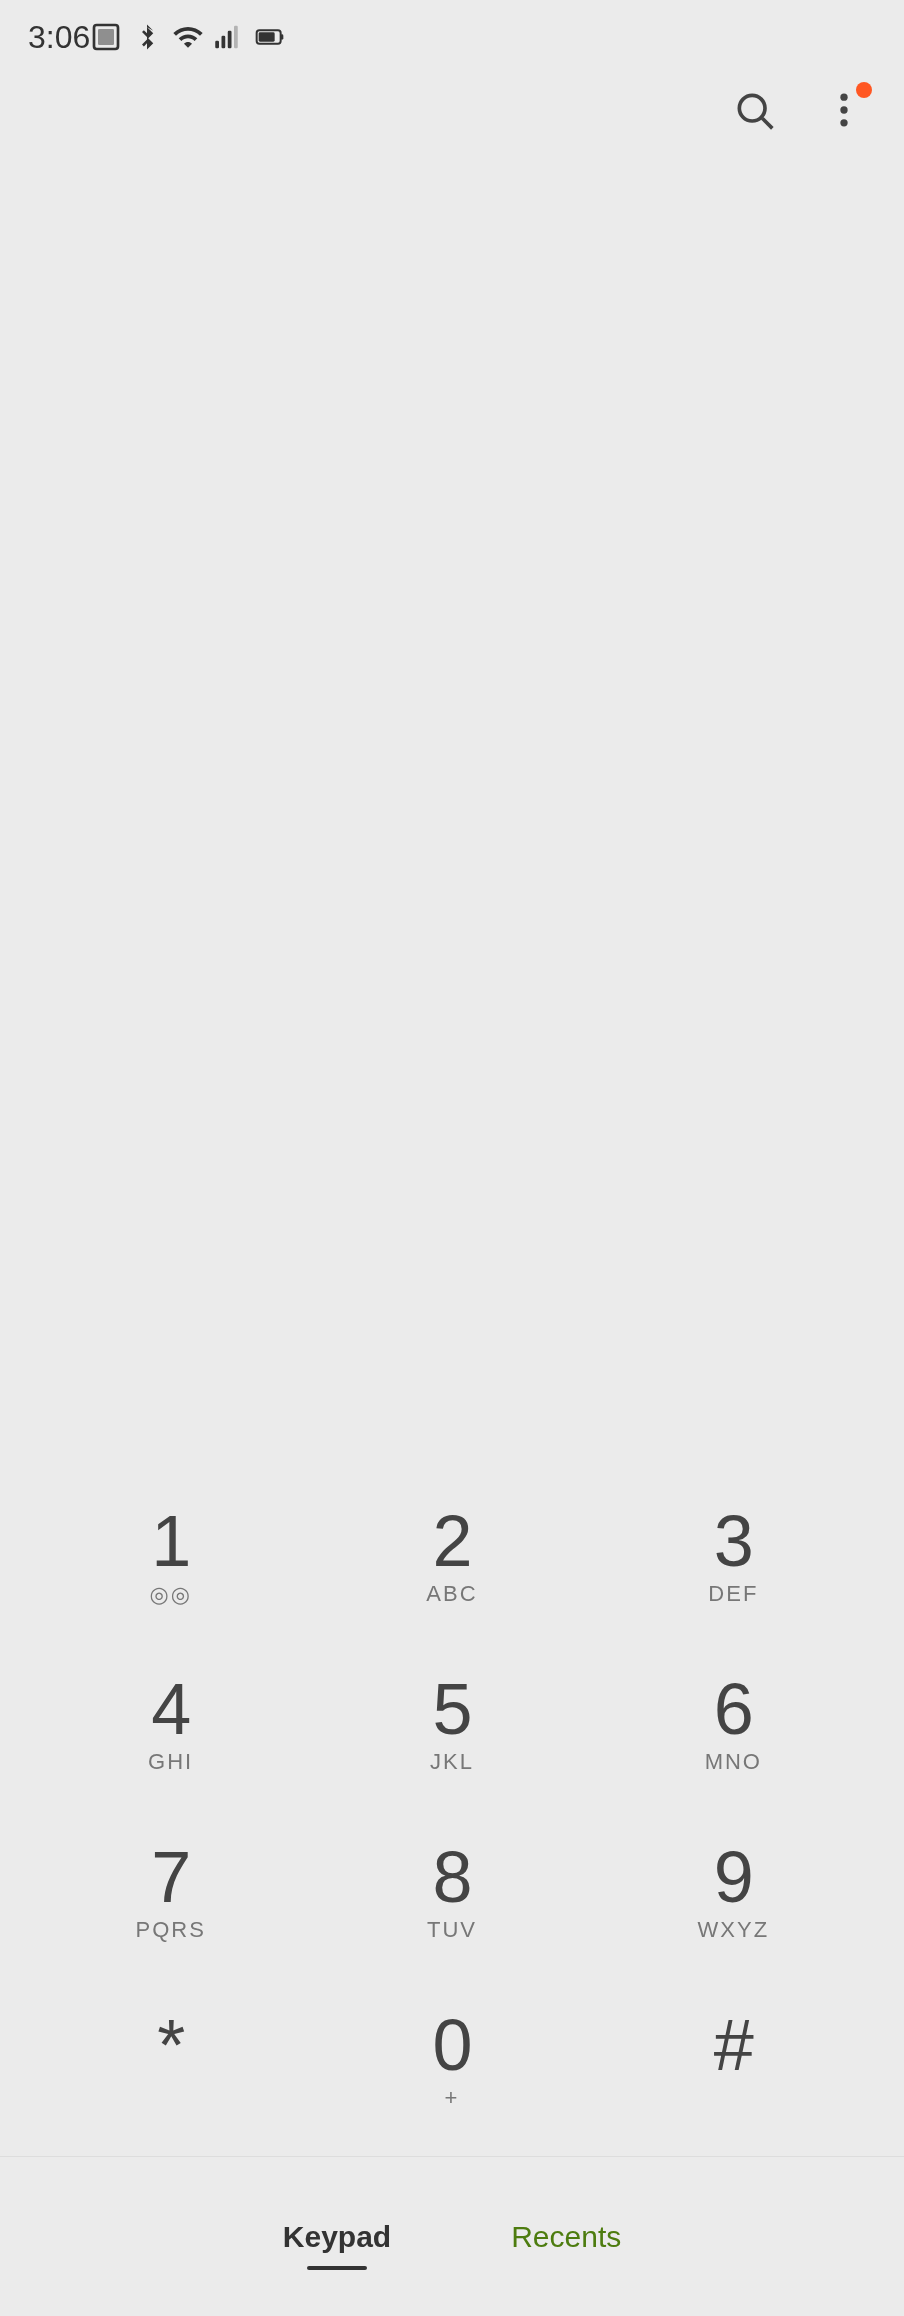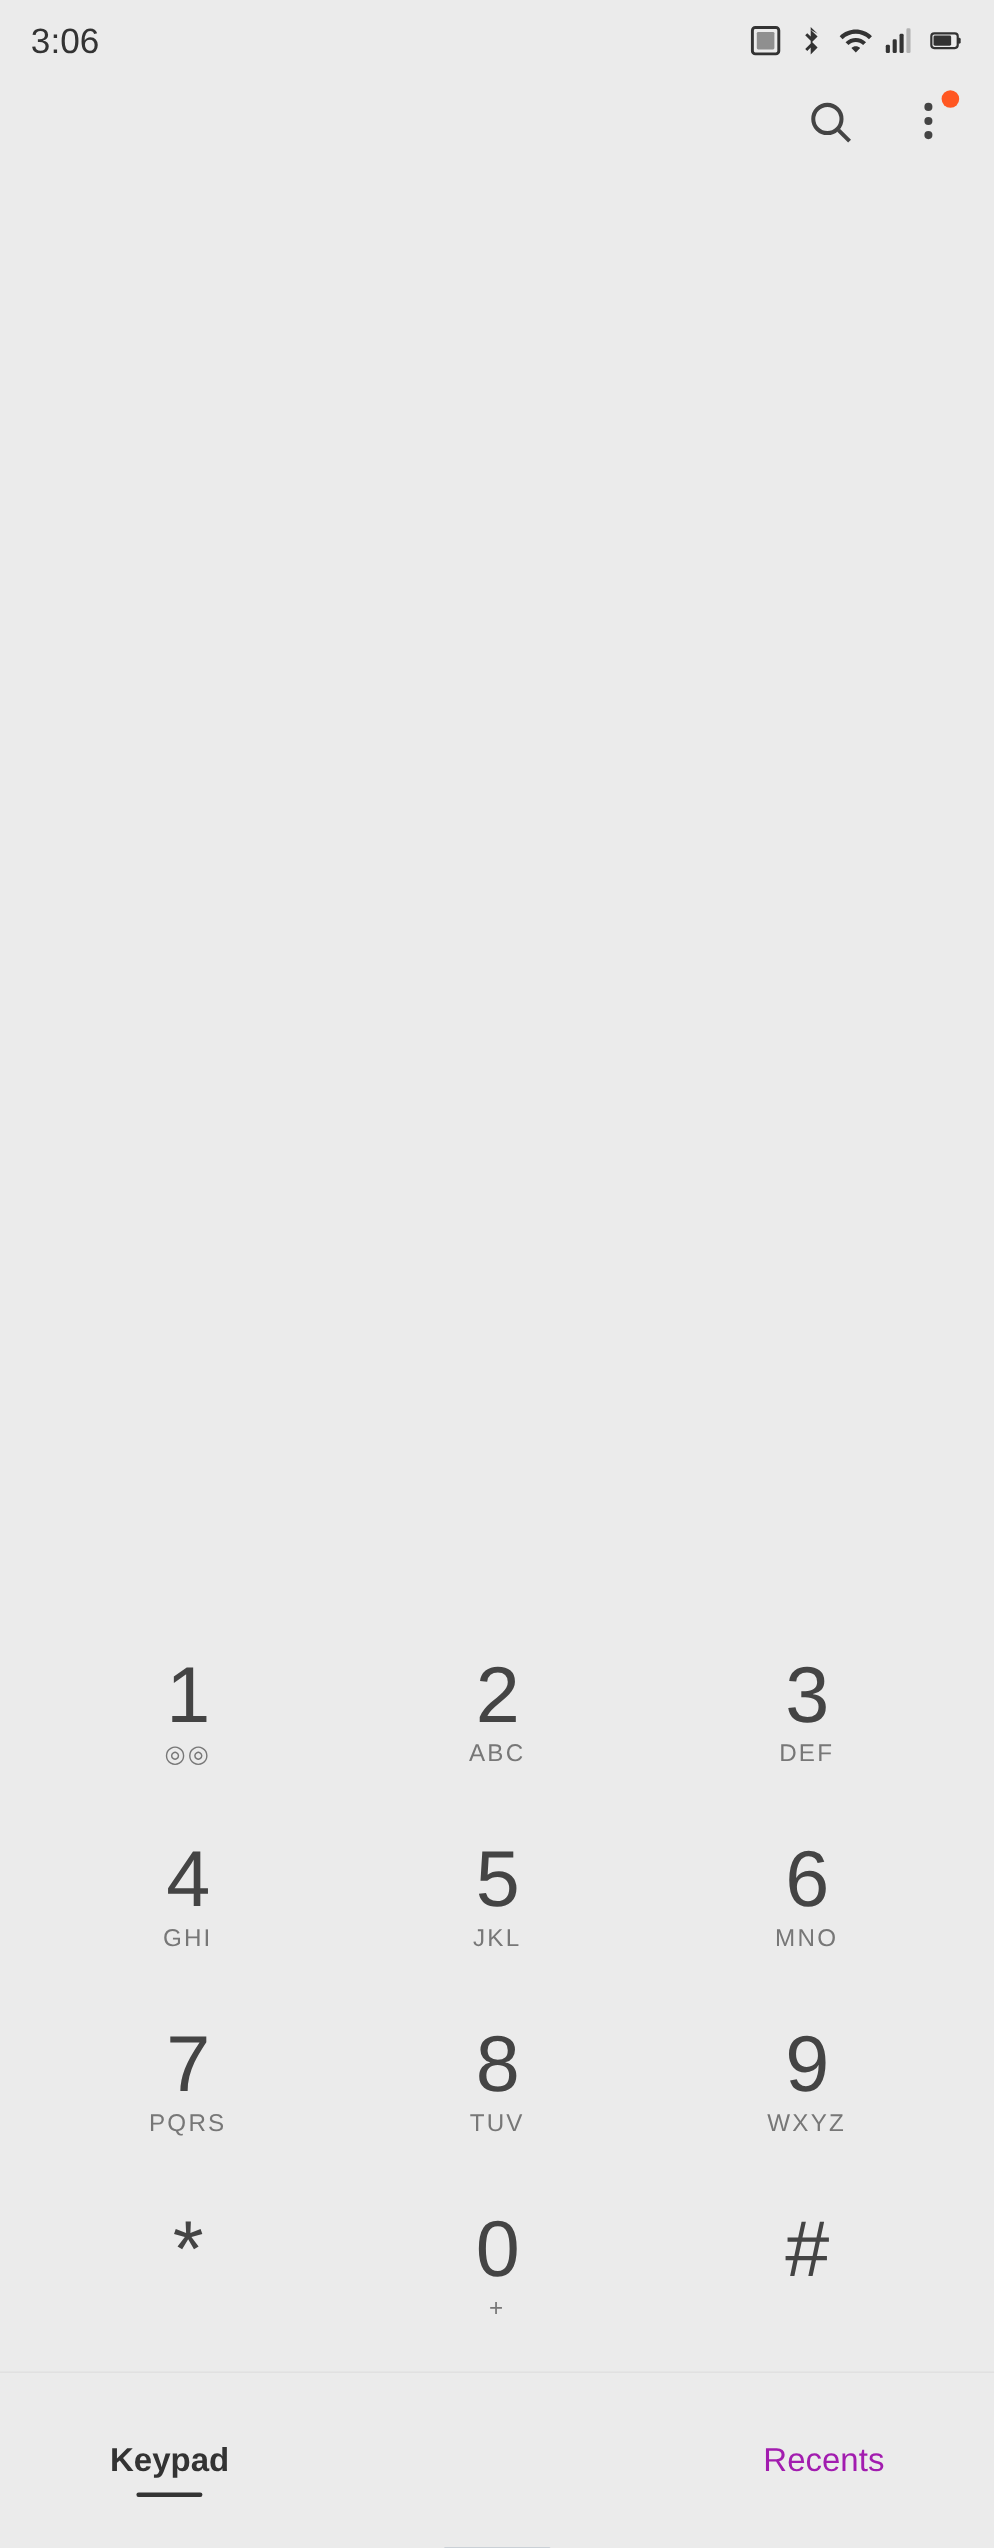--- a/index.html
+++ b/index.html
@@ -15,21 +15,20 @@
       height: 2316px;
       background-color: #EBEBEB;
       font-family: 'Helvetica Neue', Arial, sans-serif;
       overflow: hidden;
       position: relative;
     }
 
     
     .status-bar {
       display: flex;
-      justify-content: space-between;
       align-items: center;
       padding: 12px 28px 8px;
       height: 70px;
     }
 
     .status-time {
       font-size: 32px;
       font-weight: 500;
       color: #333;
     }
@@ -147,37 +146,37 @@
     
     .bottom-nav {
       position: absolute;
       bottom: 0;
       left: 0;
       right: 0;
       height: 160px;
       background-color: #EBEBEB;
       display: flex;
       align-items: center;
-      justify-content: space-between;
+      justify-content: center;
       padding: 0 40px;
       border-top: 1px solid #ddd;
     }
 
     .nav-item {
       display: flex;
       flex-direction: column;
       align-items: center;
       cursor: pointer;
       padding: 16px 60px;
       position: relative;
     }
 
     .nav-label {
       font-size: 30px;
-      color: #a21caf;
+      color: #4d7c0f;
       font-weight: 400;
     }
 
     .nav-item.active .nav-label {
       color: #333;
       font-weight: 600;
     }
 
     .nav-underline {
       position: absolute;

